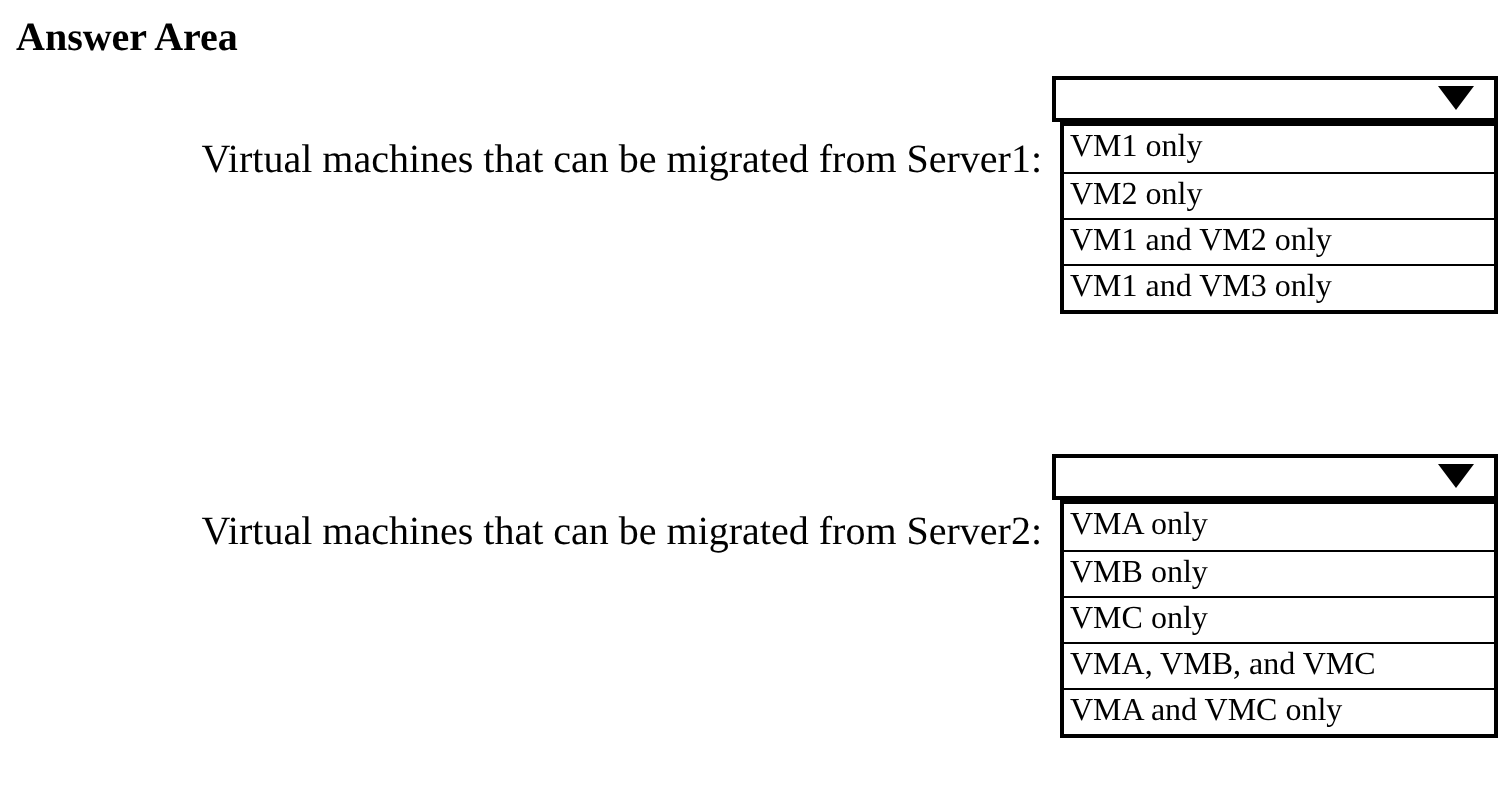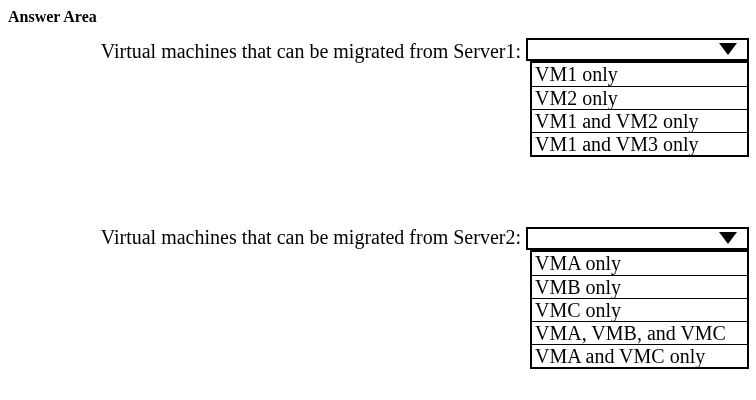--- a/index.html
+++ b/index.html
@@ -7,32 +7,33 @@
     width: 756px; height: 400px;
     background: #ffffff;
     font-family: "Liberation Serif", "DejaVu Serif", serif;
     color: #000000;
     position: relative;
     overflow: hidden;
   }
   .title {
     position: absolute;
     left: 8px; top: 7px;
-    font-size: 16px;
+    font-size: 20px;
     font-weight: bold;
     line-height: 1.2;
     white-space: nowrap;
   }
   .qlabel {
     position: absolute;
     left: 0; width: 521px;
     text-align: right;
     font-size: 20px;
     line-height: 1.1;
     white-space: nowrap;
+    margin-top: 29px;
   }
   .select {
     position: absolute;
     left: 526px;
     width: 223px; height: 23px;
     border: 2px solid #000000;
     background: #ffffff;
     cursor: pointer;
   }
   .select .sel-value {
@@ -54,21 +55,21 @@
   .list {
     position: absolute;
     left: 530px;
     width: 219px;
     border: 2px solid #000000;
     background: #ffffff;
   }
   .row {
     height: 23px;
     line-height: 22px;
-    font-size: 20px;
+    font-size: 16px;
     padding-left: 3px;
     border-top: 1px solid #000000;
     white-space: nowrap;
     overflow: hidden;
     cursor: pointer;
   }
   .row:first-child { border-top: none; }
 </style>
 </head>
 <body>

